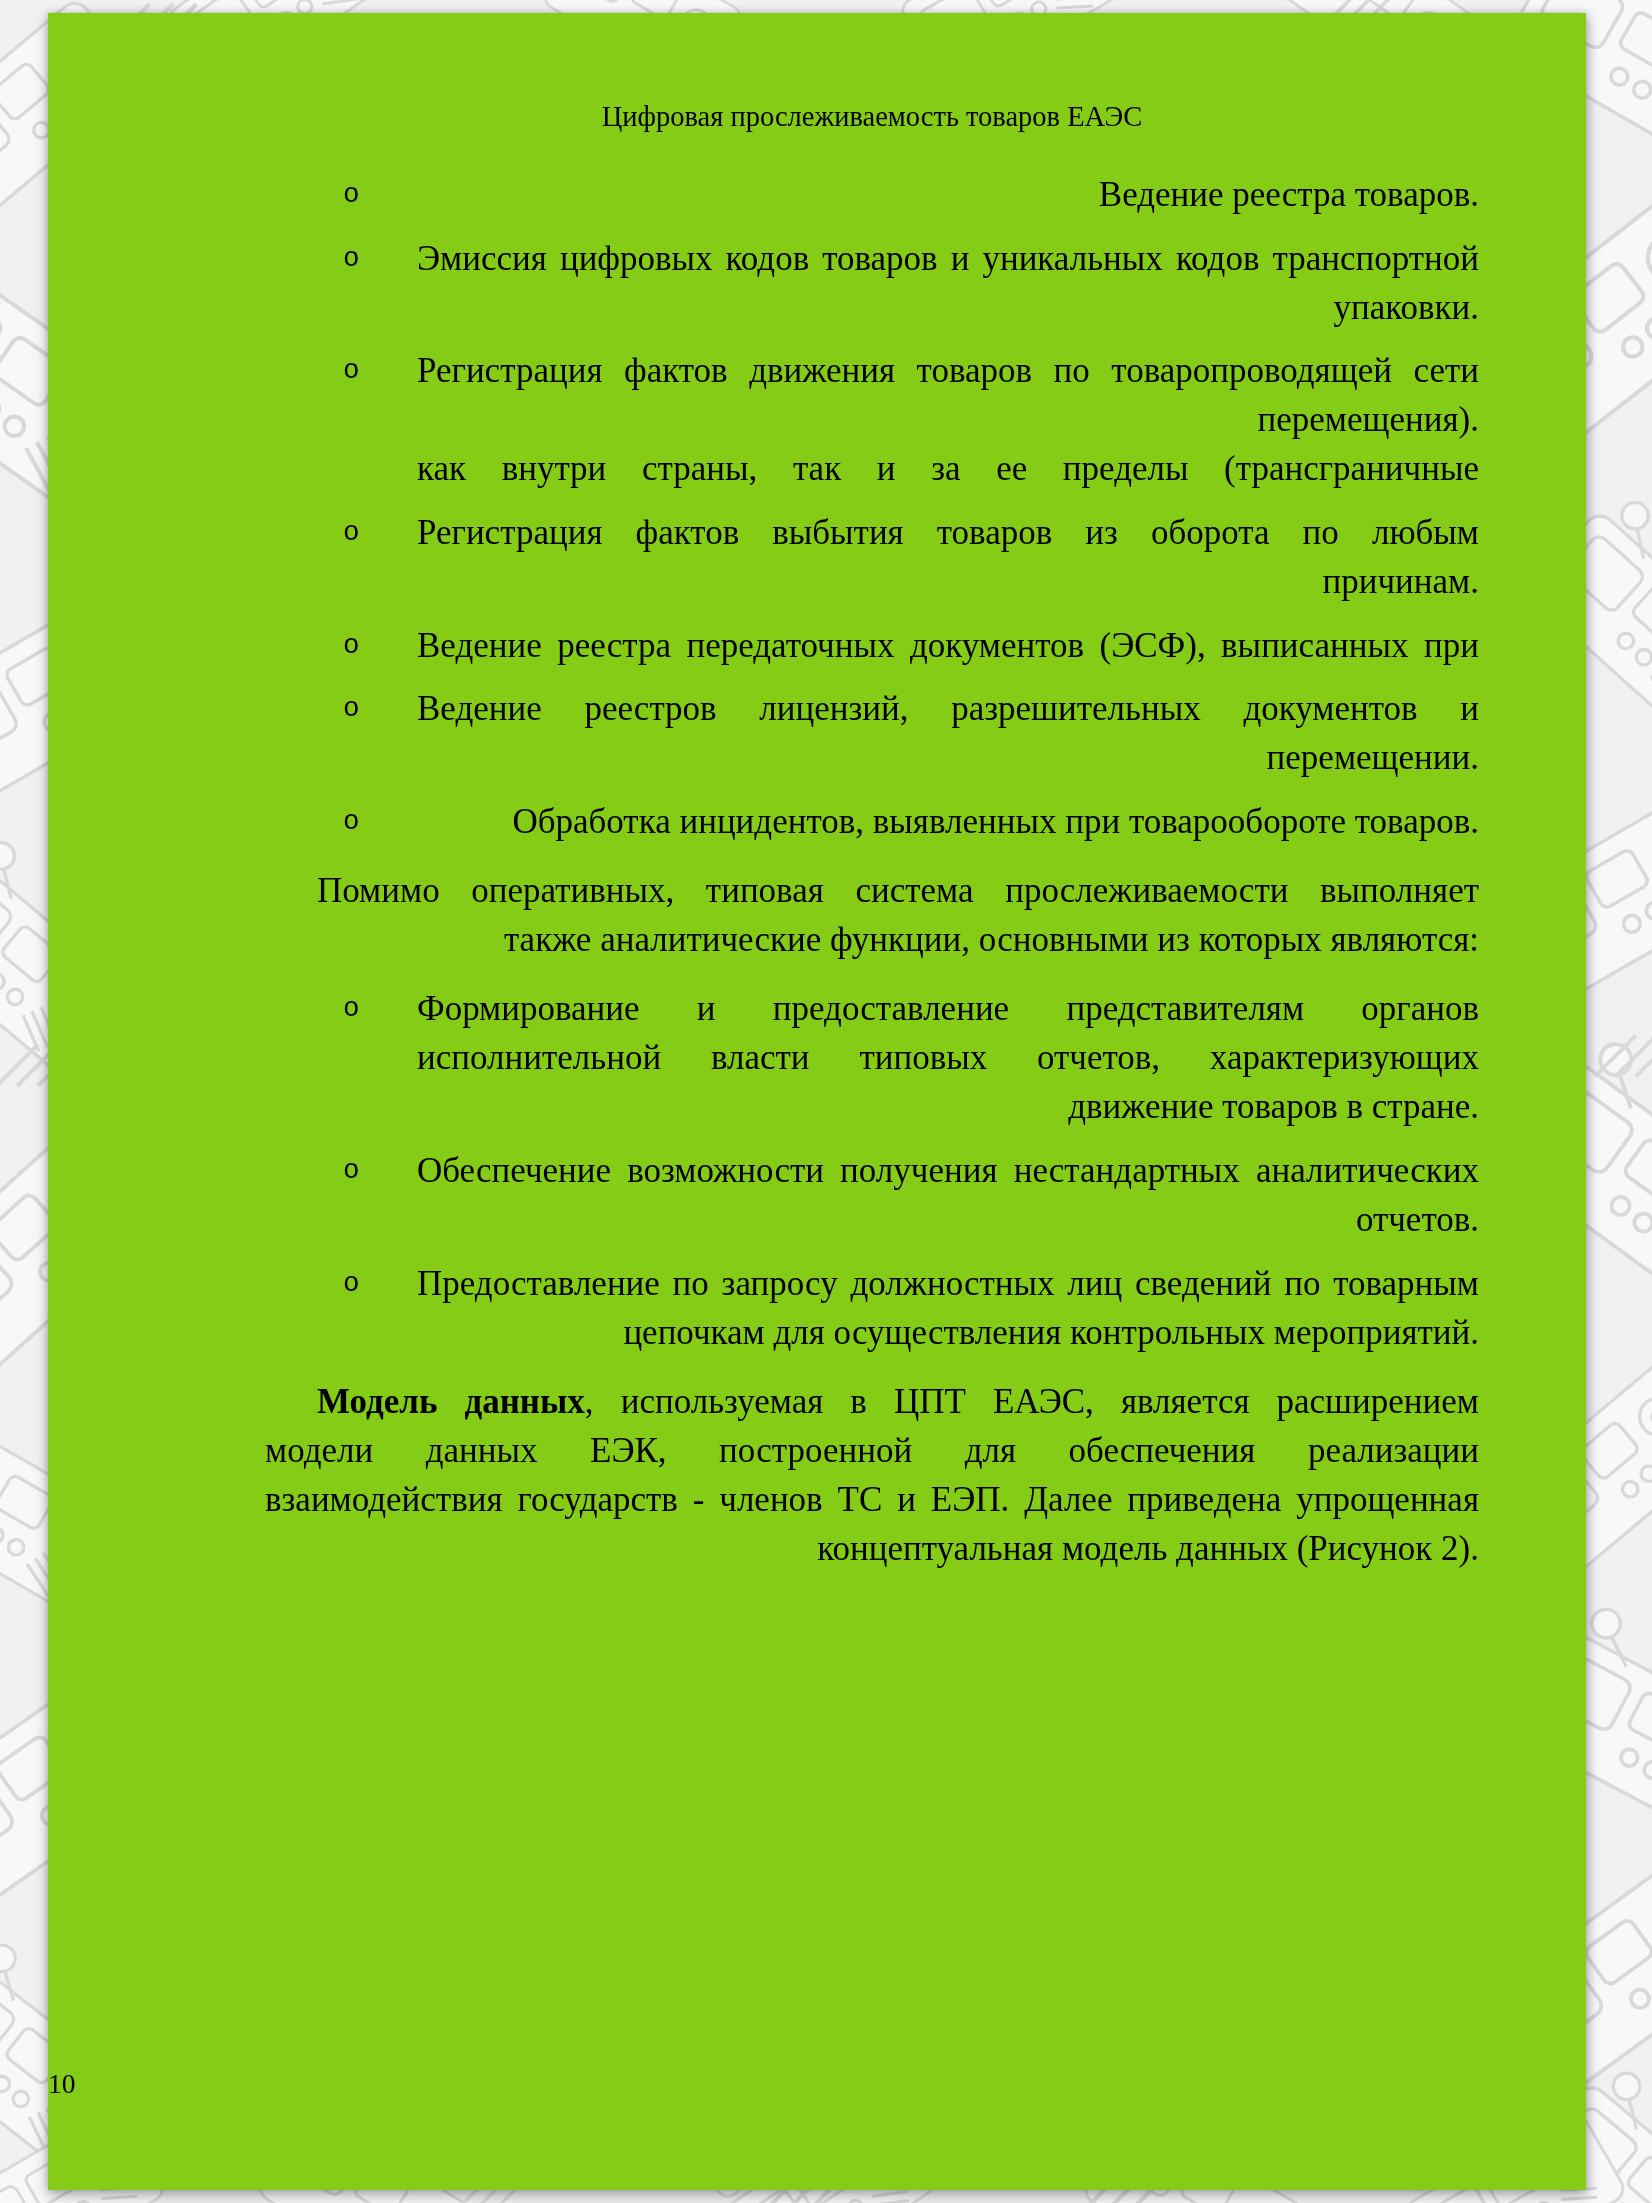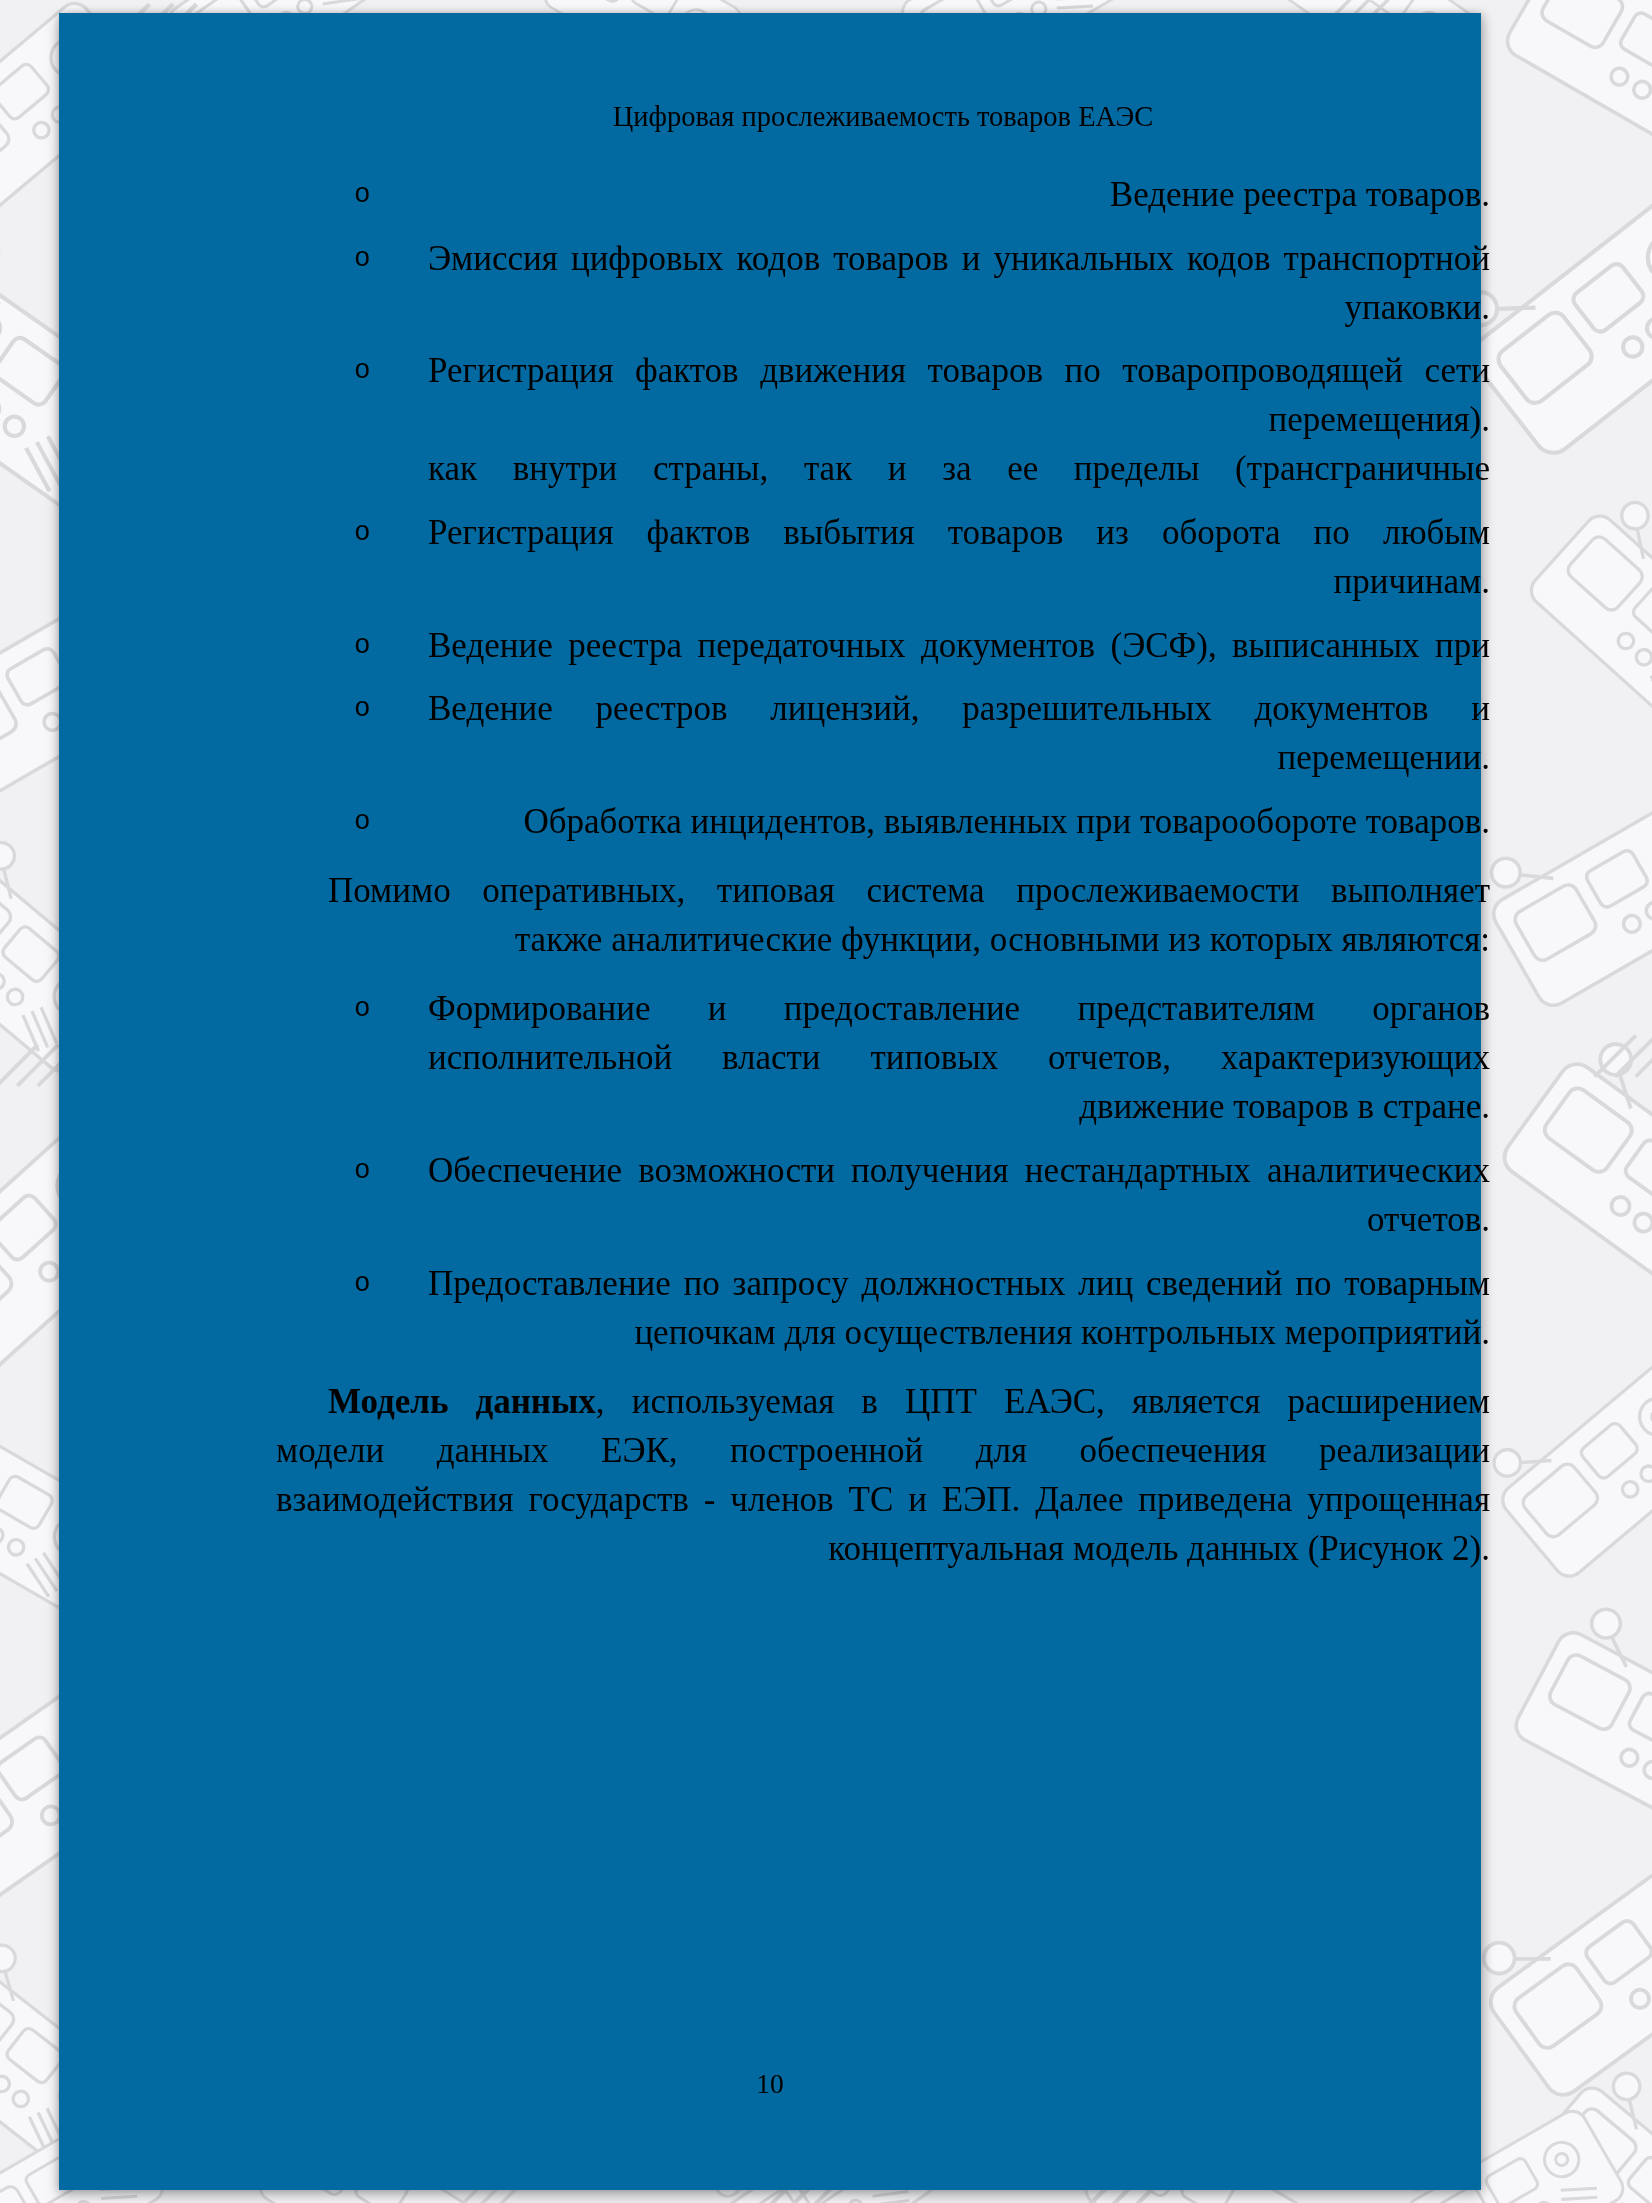--- a/index.html
+++ b/index.html
@@ -17,25 +17,25 @@
     height: 2204px;
     overflow: hidden;
   }
   .bg-svg {
     position: absolute;
     left: 0; top: 0;
     z-index: 0;
   }
   .page {
     position: absolute;
-    left: 59px;
+    left: 48px;
     top: 13px;
-    width: 1422px;
+    width: 1538px;
     height: 2177px;
-    background: #0369a1;
+    background: #84cc16;
     z-index: 1;
     box-shadow: 0 5.5px 13px rgba(50,50,60,0.35), 2.8px 0 8.3px rgba(50,50,60,0.18), -1.8px 0 5.5px rgba(50,50,60,0.12);
   }
   .text-block {
     position: absolute;
     left: 217px;
     top: 85px;
     width: 1214px;
     color: #000;
     font-size: 35px;
@@ -73,21 +73,20 @@
     margin-top: 20px;
   }
   .mt22 { margin-top: 20px; }
   .indent { text-indent: 52px; }
   .bold { font-weight: bold; margin-top: 33px; }
   .page-num {
     position: absolute;
     left: 0;
     bottom: 88px;
     width: 100%;
-    text-align: center;
     font-size: 27.5px;
     line-height: 37px;
     color: #000;
   }
 </style>
 </head>
 <body>
 
 <div class="stage">
 

